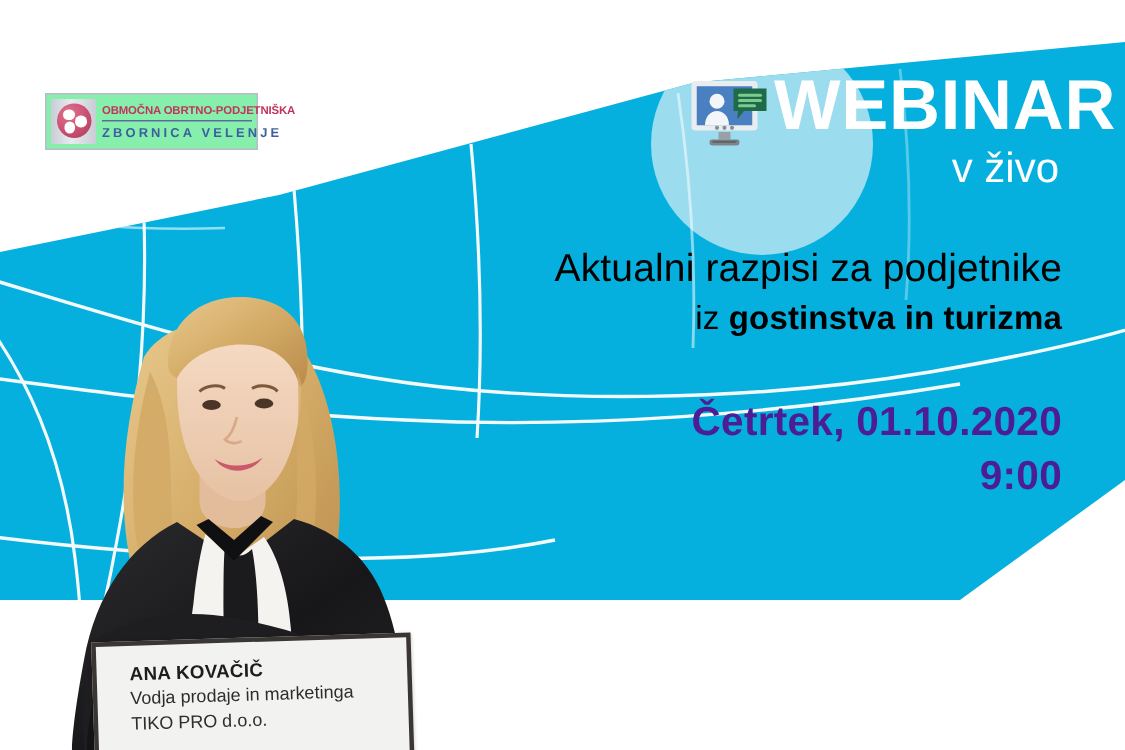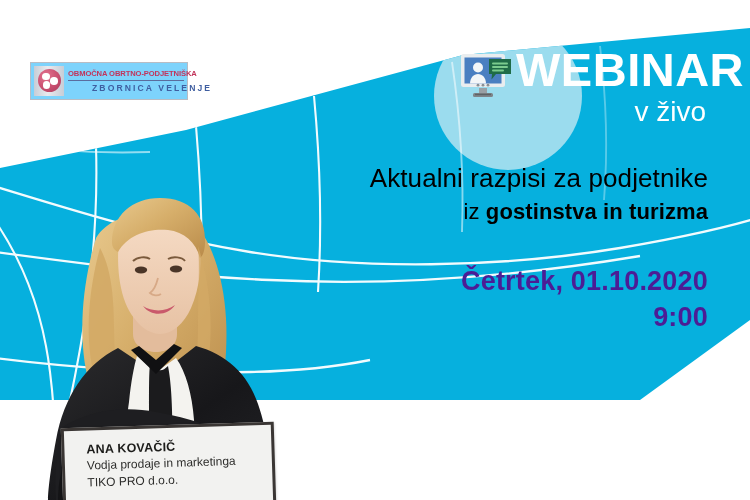--- a/index.html
+++ b/index.html
@@ -30,22 +30,22 @@
     position:absolute;left:78px;top:0;
     font-size:40px;line-height:42px;font-weight:700;
     letter-spacing:-1.5px;color:#1a1a1a;
   }
   #tikopro-logo .check{
     position:absolute;left:130px;top:0px;width:34px;height:40px;
   }
 
   
   #chamber-logo{
-    position:absolute;left:30px;top:62px;width:158px;height:38px;
-    background:#7dd3fc;border:1px solid #b8bcc4;
+    position:absolute;left:30px;top:62px;width:142px;height:38px;
+    background:#86efac;border:1px solid #b8bcc4;
     display:flex;align-items:center;box-sizing:border-box;
   }
   #chamber-logo .emblem{
     width:30px;height:30px;margin:0 4px 0 3px;flex:0 0 auto;position:relative;
     background:linear-gradient(90deg,#c8cdd6 0%, #e8eaee 45%, #c8cdd6 100%);
   }
   #chamber-logo .emblem .disc{
     position:absolute;left:4px;top:3px;width:23px;height:23px;border-radius:50%;
     background:radial-gradient(circle at 35% 30%, #e2738f 0%, #c94f70 55%, #a83a5c 100%);
   }
@@ -58,21 +58,21 @@
   #chamber-logo .txtwrap{
     flex:1 1 auto;padding-right:3px;min-width:0;
   }
   #chamber-logo .line1{
     font-size:7.6px;font-weight:700;color:#c2345b;letter-spacing:-0.1px;
     white-space:nowrap;line-height:11px;
     border-bottom:1.5px solid #5a6d9e;padding-bottom:1px;
   }
   #chamber-logo .line2{
     font-size:8.6px;font-weight:700;color:#3f5ea0;letter-spacing:2.1px;
-    white-space:nowrap;line-height:12px;padding-top:1px;margin-left:24px;
+    white-space:nowrap;line-height:12px;padding-top:1px;
   }
 
   
   #webinar-block{position:absolute;left:516px;top:44px;width:220px;}
   #webinar-title{
     font-size:47px;font-weight:700;color:#ffffff;line-height:52px;
     letter-spacing:0.5px;white-space:nowrap;
   }
   #webinar-subtitle{
     font-size:28px;font-weight:400;color:#ffffff;line-height:32px;

